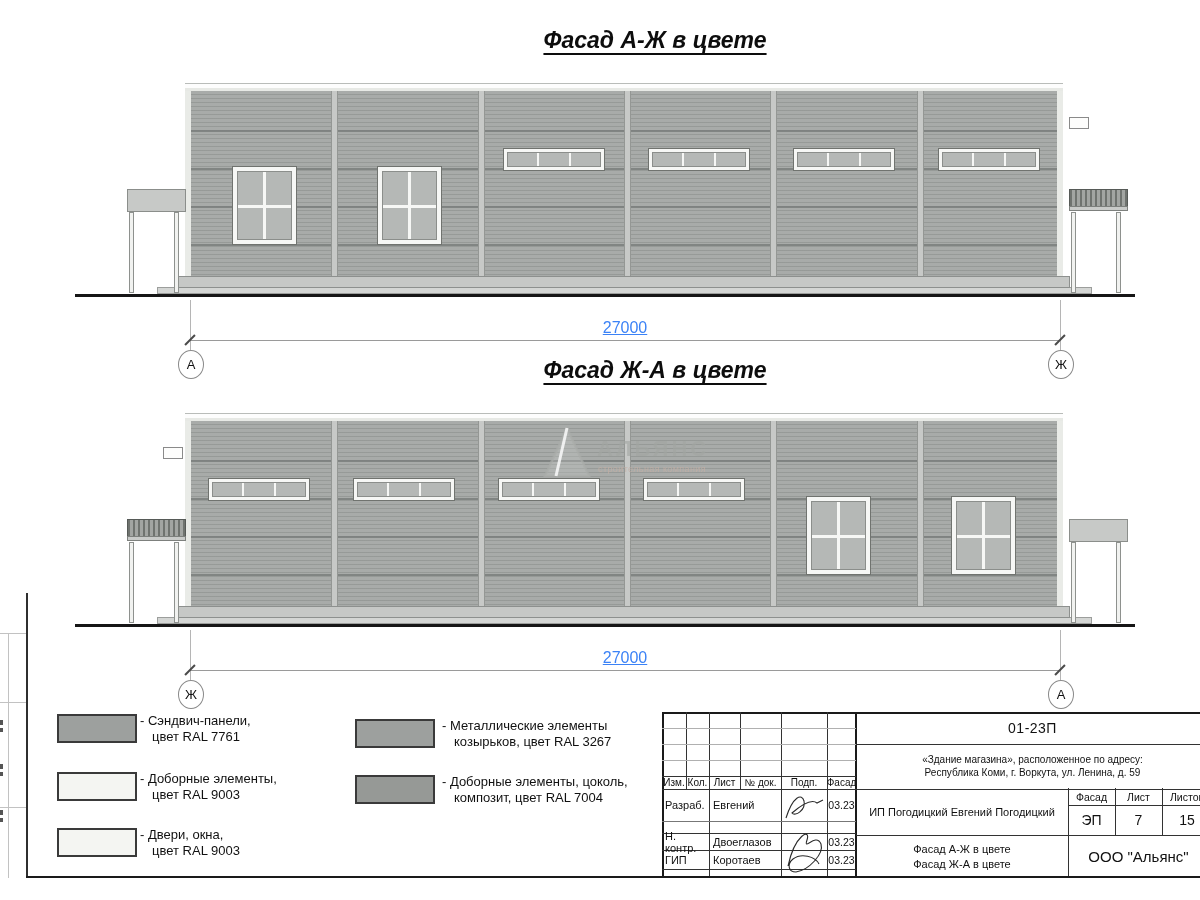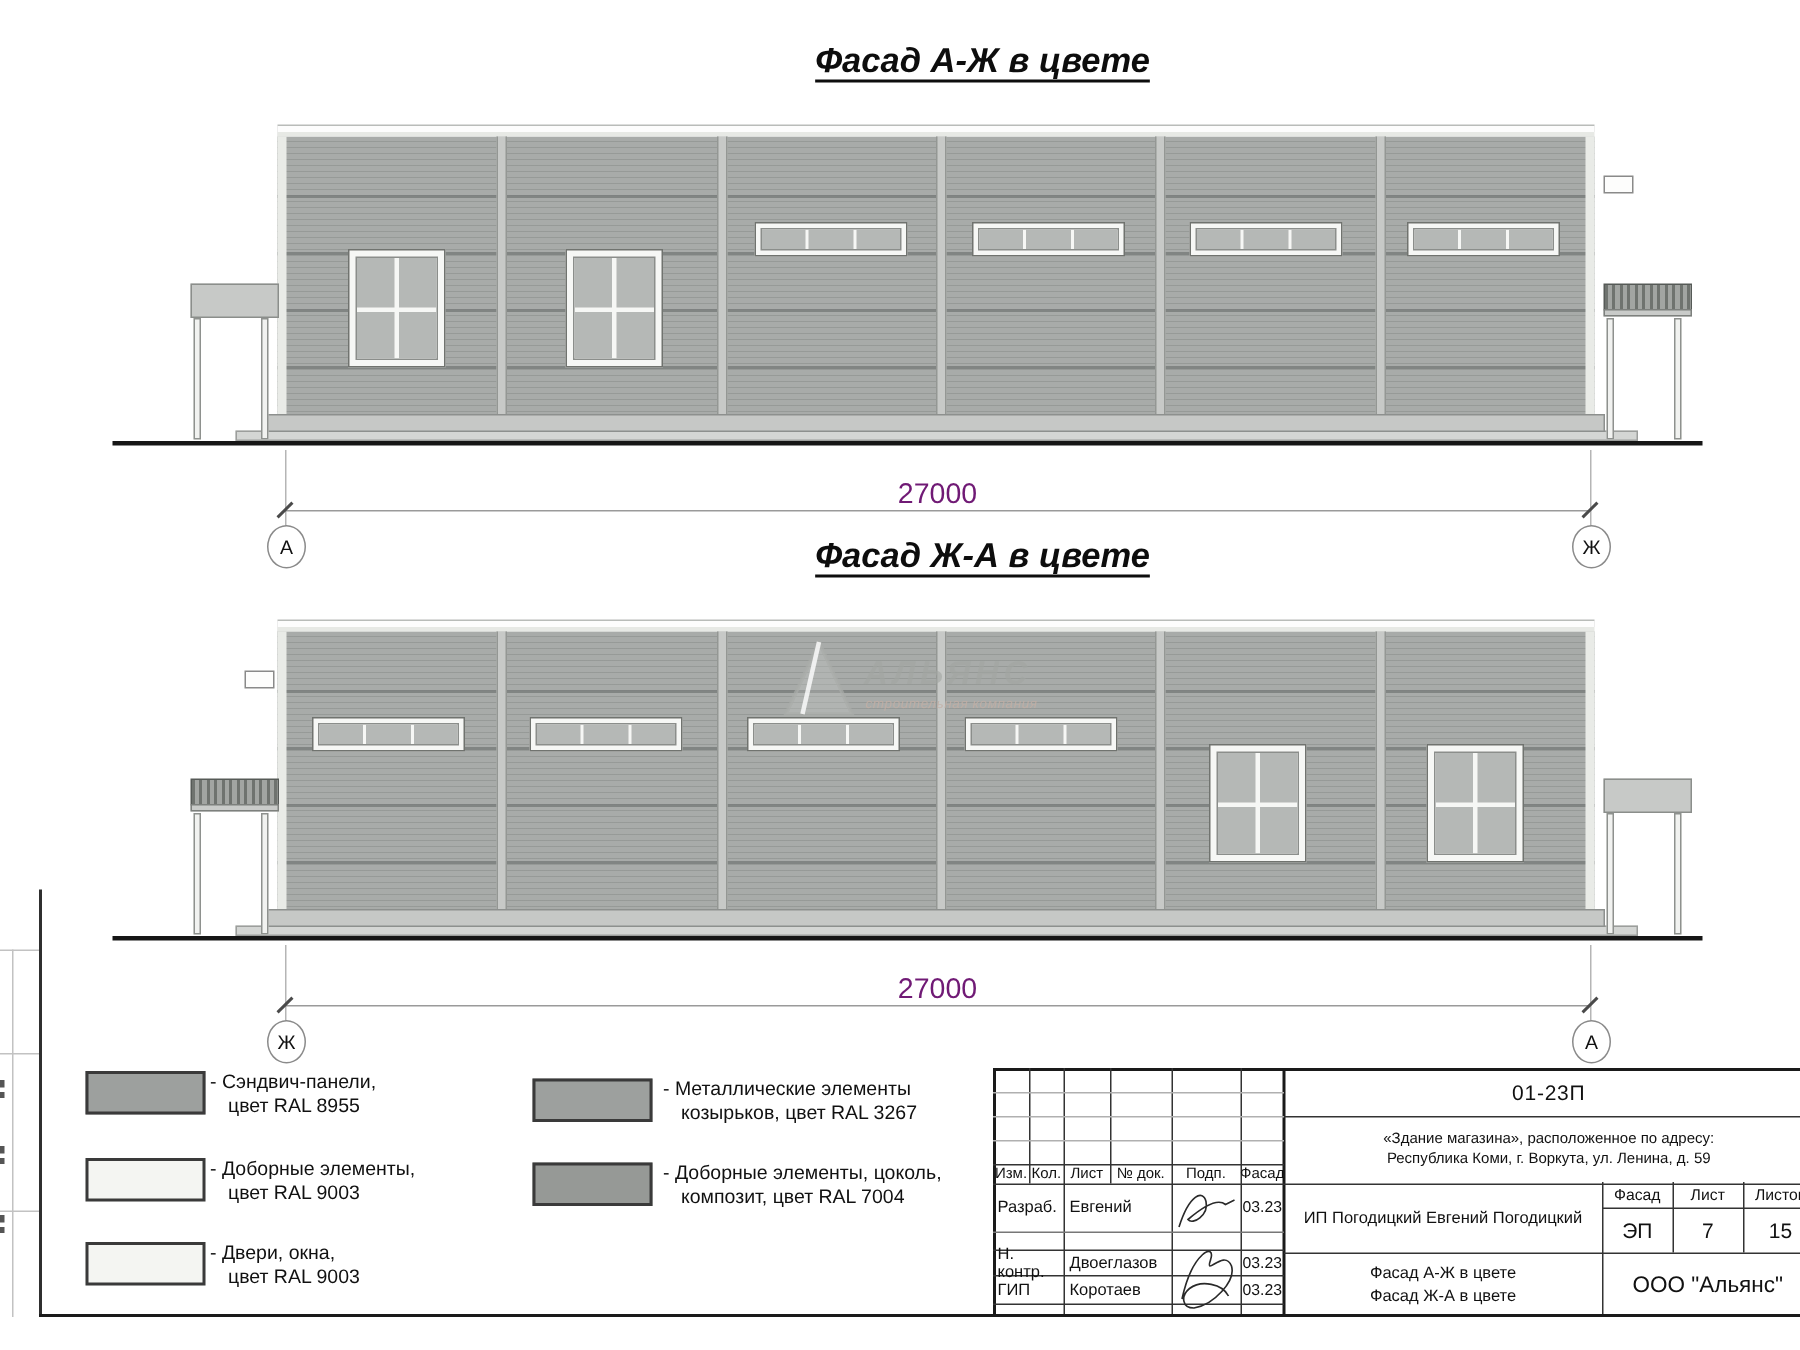--- a/index.html
+++ b/index.html
@@ -32,21 +32,21 @@
   .canopy-flat{position:absolute;box-sizing:border-box;background:#c7c9c7;border:1px solid #8b8e8b;z-index:2;}
   .canopy-hatch{position:absolute;box-sizing:border-box;border:1px solid #565a57;z-index:2;
         background:repeating-linear-gradient(to right,#6f736f 0 2px,#a2a5a2 2px 5px);}
   .canopy-band{position:absolute;box-sizing:border-box;background:#c9cbc9;border:1px solid #7d807d;z-index:2;}
   .post{position:absolute;width:5px;background:#f1f2f0;border:1px solid #8e918e;box-sizing:border-box;z-index:2;}
   .pipe{position:absolute;background:#fdfdfc;border:1px solid #8a8a8a;box-sizing:border-box;z-index:2;}
   
   .extline{position:absolute;top:0;width:1px;height:56px;background:#b5b5b5;}
   .dimline{position:absolute;height:1px;background:#9a9a9a;}
   .tick{position:absolute;width:14px;height:2px;background:#4a4a4a;transform:rotate(-45deg);}
-  .dimlabel{position:absolute;left:115px;width:870px;top:19px;text-align:center;font-size:19px;color:#701a75;}
+  .dimlabel{position:absolute;left:115px;width:870px;top:19px;text-align:center;font-size:16px;color:#3b82f6;text-decoration:underline;}
   .axis{position:absolute;top:50px;width:24px;height:27px;border:1px solid #8a8a8a;border-radius:50%;
         background:#fff;text-align:center;line-height:27px;font-size:13px;color:#111;z-index:3;}
   
   .watermark{position:absolute;z-index:6;pointer-events:none;}
   .wm-name{position:absolute;font-size:22px;font-weight:700;letter-spacing:3px;color:#a2a6a2;opacity:.62;}
   .wm-sub{position:absolute;font-size:9px;letter-spacing:.4px;color:#c3afa5;opacity:.8;}
   
   .swatch{position:absolute;width:80px;height:29px;box-sizing:border-box;border:2px solid #3a3a3a;}
   .sw-gray{background:#9da09e;}
   .sw-gray2{background:#969996;}
@@ -228,34 +228,34 @@
       <div class="extline" style="left: 115px;"></div>
       <div class="extline" style="left: 985px;"></div>
       <div class="dimline" style="left: 115px; top: 40px; width: 870px;"></div>
       <div class="tick" style="left: 108px; top: 39px;"></div>
       <div class="tick" style="left: 978px; top: 39px;"></div>
       <div class="dimlabel">27000</div>
       <div class="axis" style="left: 103px;">Ж</div>
       <div class="axis" style="left: 973px;">А</div>
     </div>
 
-  <div class="watermark" style="left:520px;top:420px;width:230px;height:64px;font-style:italic;">
+  <div class="watermark" style="left:541px;top:420px;width:230px;height:64px;">
     <svg class="abs" style="left:2px;top:6px" width="48" height="52" viewBox="0 0 48 52">
       <polygon points="24,2 46,50 2,50" fill="#c3c6c3" fill-opacity="0.35" stroke="#a9ada9" stroke-opacity="0.7" stroke-width="2.5"></polygon>
       <line x1="24" y1="2" x2="13" y2="50" stroke="#ffffff" stroke-opacity="0.8" stroke-width="3"></line>
     </svg>
     <div class="wm-name" style="left:56px;top:16px">АЛЬЯНС</div>
     <div class="wm-sub" style="left:57px;top:44px">строительная компания</div>
   </div>
 
   <div>
     <div class="swatch sw-gray" style="left:57px;top:714px"></div>
     <div class="ltext" style="left:140px;top:713px">
       <div>- Сэндвич-панели,</div>
-      <div class="l2">цвет RAL 8955</div>
+      <div class="l2">цвет RAL 7761</div>
     </div>
     <div class="swatch sw-white" style="left:57px;top:772px"></div>
     <div class="ltext" style="left:140px;top:771px">
       <div>- Доборные элементы,</div>
       <div class="l2">цвет RAL 9003</div>
     </div>
     <div class="swatch sw-white" style="left:57px;top:828px"></div>
     <div class="ltext" style="left:140px;top:827px">
       <div>- Двери, окна,</div>
       <div class="l2">цвет RAL 9003</div>

